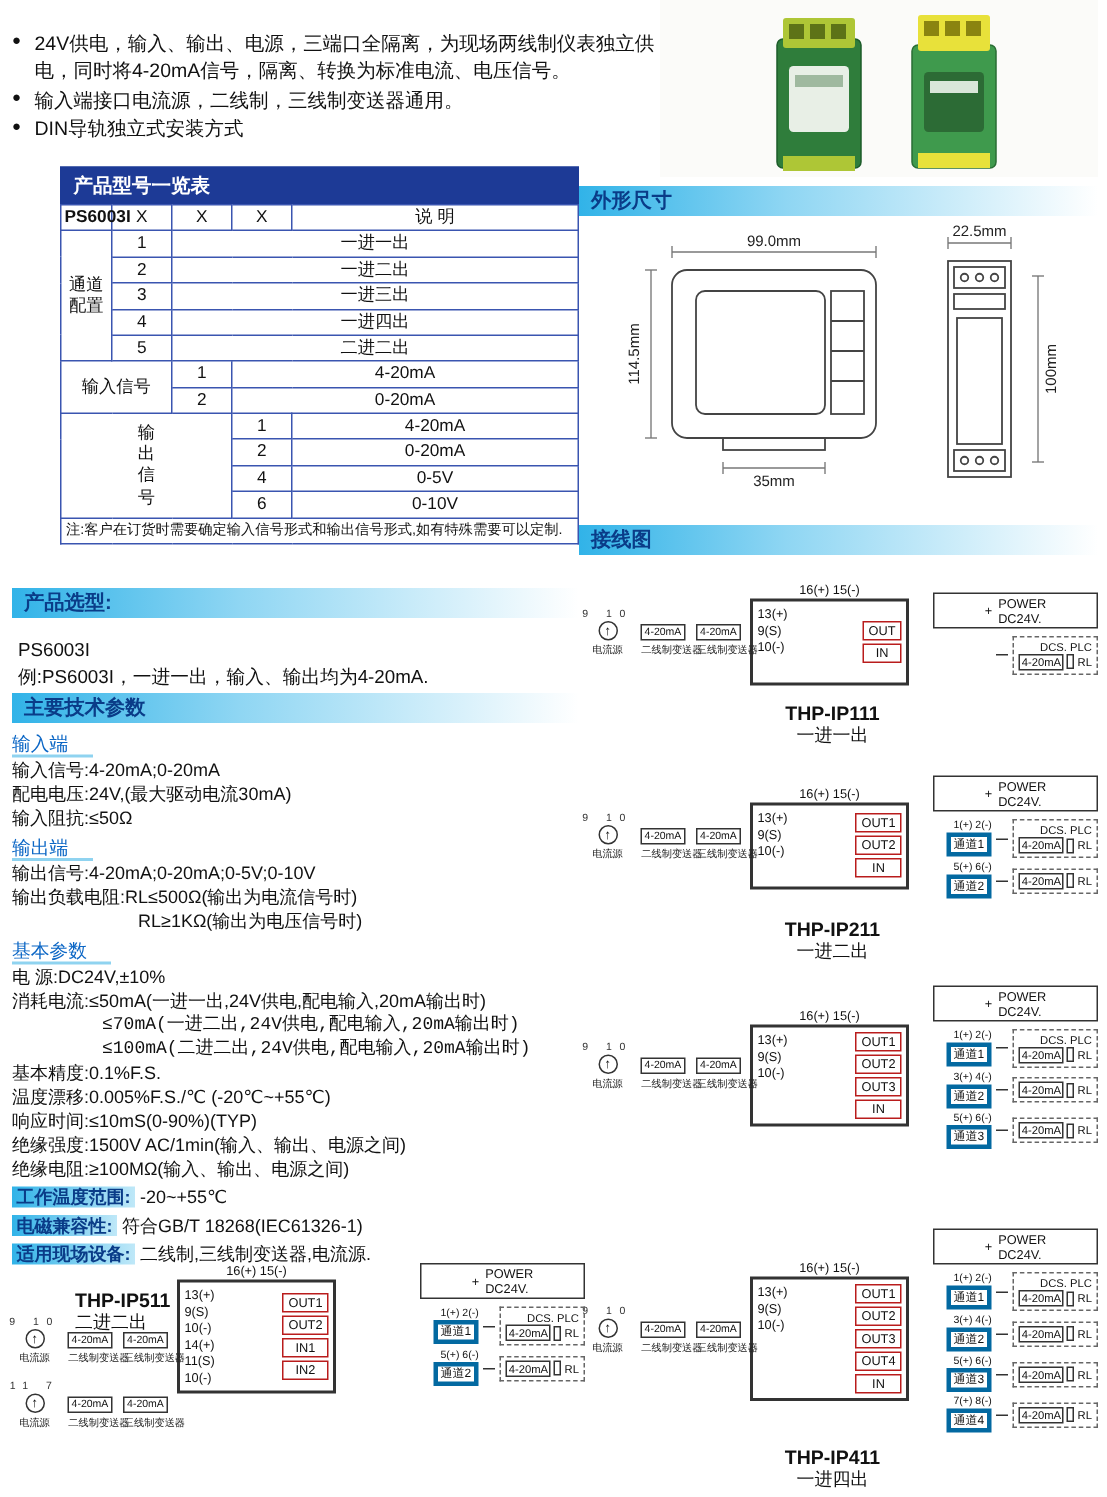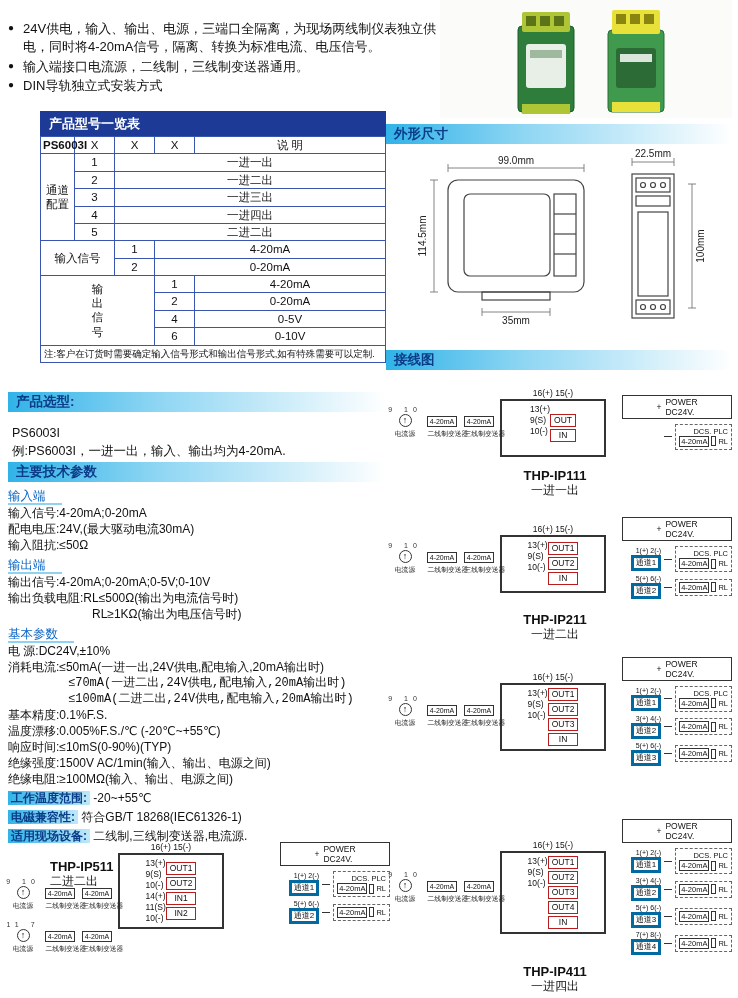--- a/index.html
+++ b/index.html
@@ -57,21 +57,21 @@
   .diag.tl .dleft { margin-top:36px; }
   .srcrow { display:flex; gap:3px; align-items:flex-end; }
   .src { width:34px; text-align:center; }
   .spins { font-size:7px; height:8px; color:#333; letter-spacing:5px; }
   .sym.circ { width:13px; height:13px; border:1px solid #333; border-radius:50%; margin:0 auto 1px; position:relative; }
   .sym.circ::after { content:"↑"; position:absolute; left:0; right:0; top:-1px; font-size:9px; line-height:13px; }
   .sym.b4 { border:1px solid #333; font-size:7px; line-height:9px; margin:0 auto 1px; width:30px; }
   .scap { font-size:8px; transform:scale(.85); transform-origin:center; white-space:nowrap; color:#222; }
   .dmid { width:106px; flex:none; }
   .tpins { font-size:8.5px; text-align:center; margin-bottom:1px; }
-  .iso { border:2px solid #333; display:flex; justify-content:center; padding:3px; min-height:58px; background:#fff; }
+  .iso { border:2px solid #333; display:flex; justify-content:space-between; padding:3px; min-height:58px; background:#fff; }
   .pin { font-size:8.5px; line-height:11px; white-space:nowrap; }
   .bcol { display:flex; flex-direction:column; gap:2px; justify-content:center; }
   .blk { border:1px solid #b91c1c; font-size:8.5px; line-height:11px; padding:0 3px; text-align:center; white-space:nowrap; }
   .dright { flex:1; display:flex; flex-direction:column; gap:3px; }
   .power { border:1px solid #333; width:110px; align-self:flex-end; display:flex; gap:4px; align-items:center; justify-content:center; font-size:8.5px; line-height:10px; padding:1px 2px; margin-bottom:2px; }
   .orow { display:flex; align-items:center; gap:3px; justify-content:flex-end; }
   .olabels { display:flex; flex-direction:column; align-items:flex-end; gap:1px; }
   .opins { font-size:7px; white-space:nowrap; }
   .chan { border:3px solid #0369a1; font-size:8px; line-height:10px; padding:0 2px; white-space:nowrap; }
   .wire { width:8px; height:1px; background:#333; }

